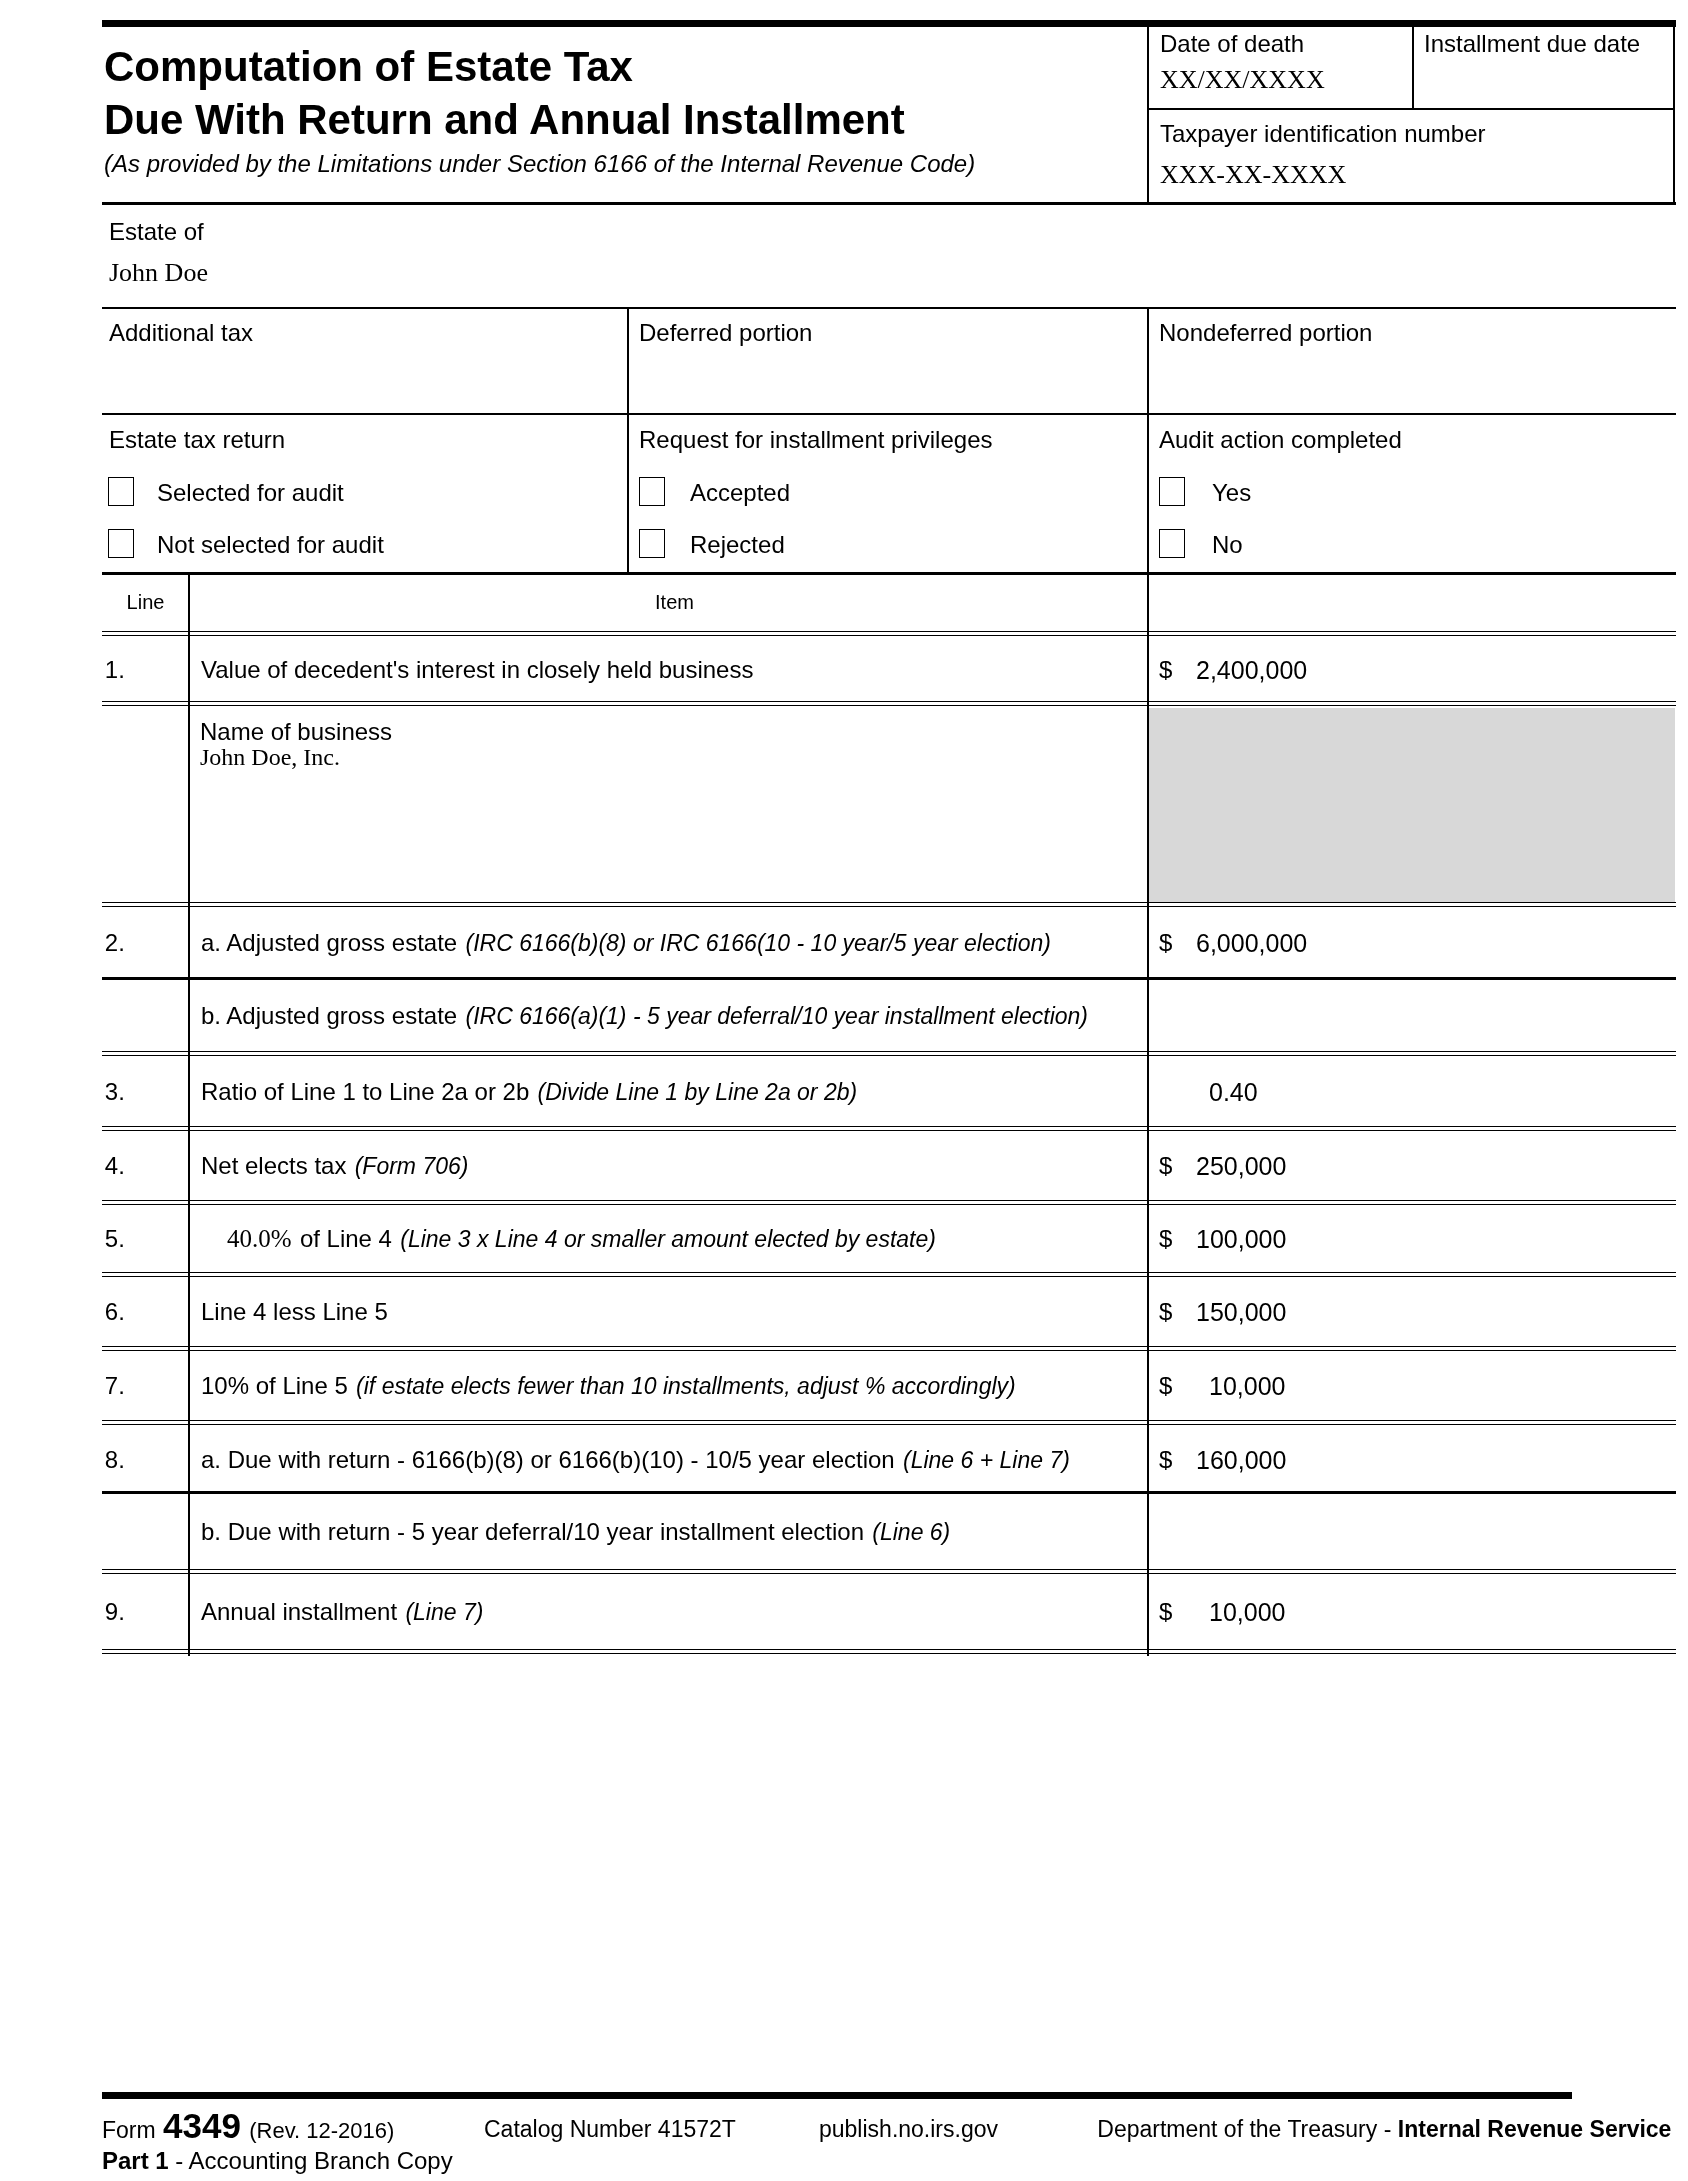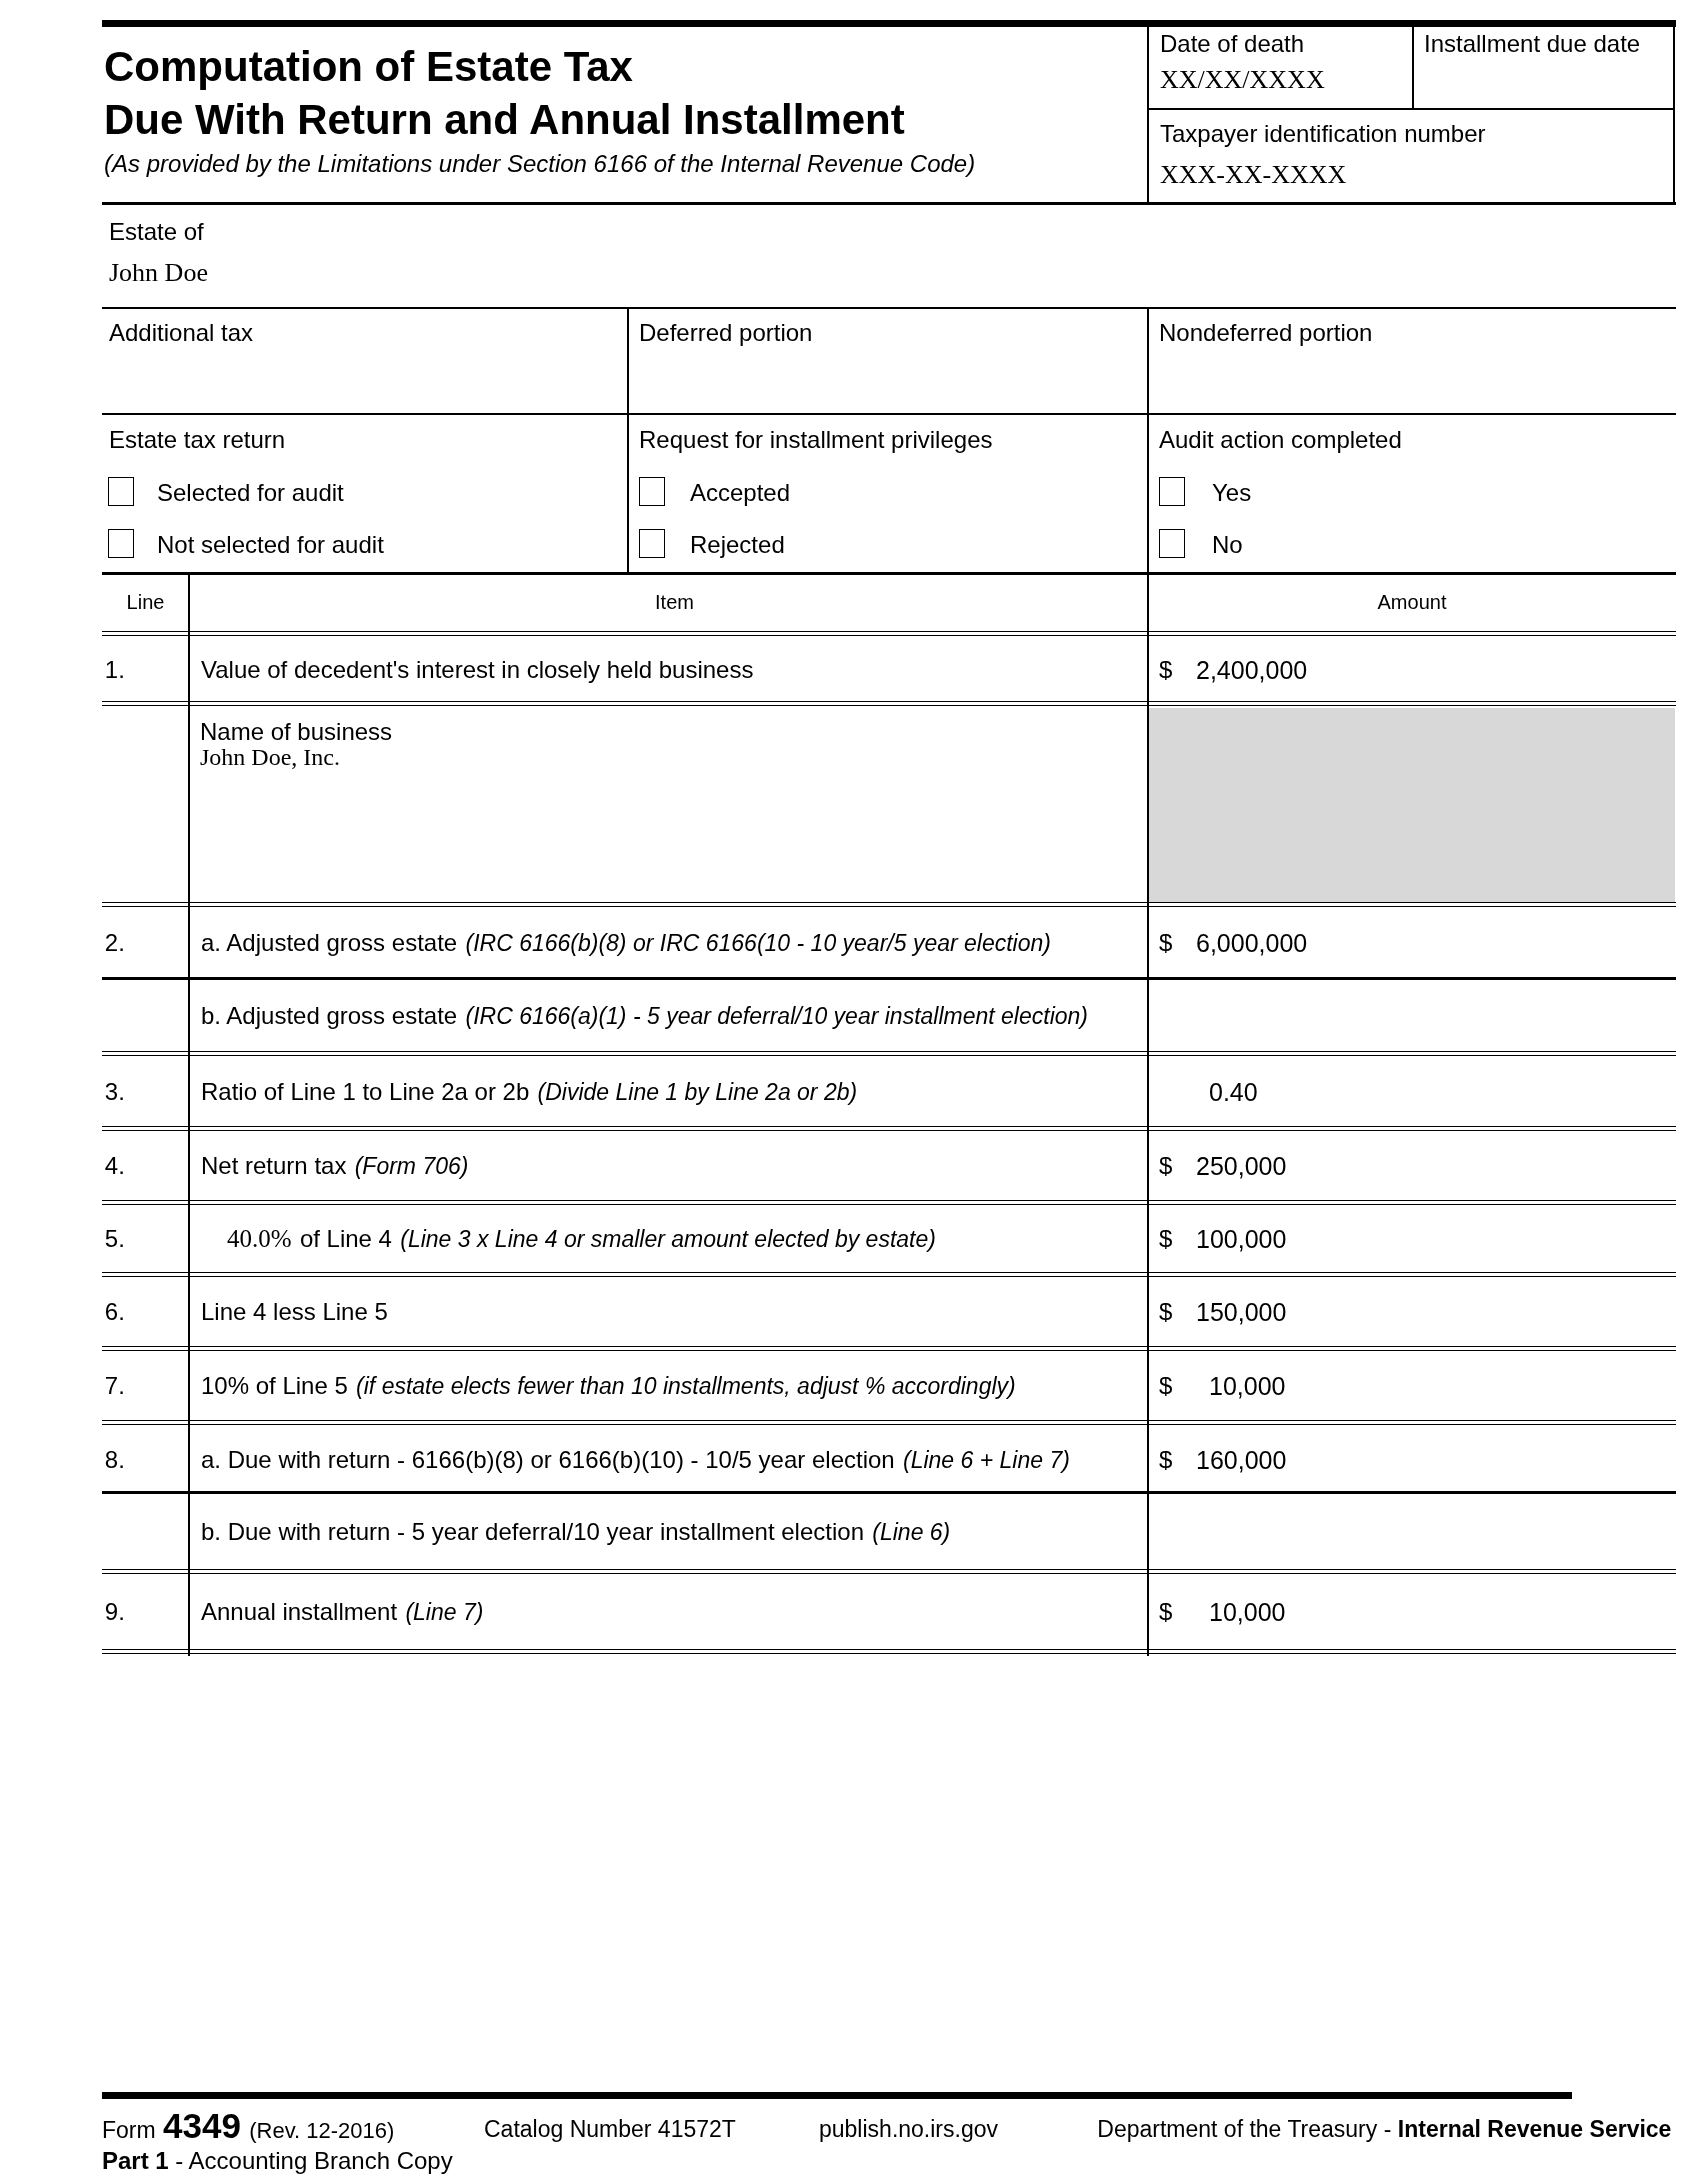--- a/index.html
+++ b/index.html
@@ -106,21 +106,20 @@
   <div class="hrd" style="left:102px; top:1200px; width:1574px;"></div>
   <div class="hrd" style="left:102px; top:1272px; width:1574px;"></div>
   <div class="hrd" style="left:102px; top:1346px; width:1574px;"></div>
   <div class="hrd" style="left:102px; top:1420px; width:1574px;"></div>
   <div class="hr3" style="left:102px; top:1491px; width:1574px;"></div>
   <div class="hrd" style="left:102px; top:1569px; width:1574px;"></div>
   <div class="hrd" style="left:102px; top:1649px; width:1574px;"></div>
 
   <div class="th" style="left:102px;  width:87px;">Line</div>
   <div class="th" style="left:190px;  width:957px;margin-left:6px;">Item</div>
-  <div class="th" style="left:1149px; width:526px;">Amount</div>
 
   <div class="row" style="top:638px; height:64px;">
     <span class="num">1.</span>
     <span class="item"><span>Value of decedent's interest in closely held business</span></span>
     <span class="dollar">$</span>
     <span class="amt">2,400,000</span>
   </div>
 
   <div class="gray-cell"></div>
   <div class="biz-lbl">Name of business</div>
@@ -142,21 +141,21 @@
 
   <div class="row" style="top:1058px; height:68px;">
     <span class="num">3.</span>
     <span class="item"><span>Ratio of Line 1 to Line 2a or 2b</span><span class="note">(Divide Line 1 by Line 2a or 2b)</span></span>
     <span class="dollar"></span>
     <span class="amt sm">0.40</span>
   </div>
 
   <div class="row" style="top:1132px; height:67px;">
     <span class="num">4.</span>
-    <span class="item"><span>Net return tax</span><span class="note">(Form 706)</span></span>
+    <span class="item"><span>Net elects tax</span><span class="note">(Form 706)</span></span>
     <span class="dollar">$</span>
     <span class="amt">250,000</span>
   </div>
 
   <div class="row" style="top:1206px; height:66px;">
     <span class="num">5.</span>
     <span class="item indent"><span class="pre">40.0%</span><span>of Line 4</span><span class="note">(Line 3 x Line 4 or smaller amount elected by estate)</span></span>
     <span class="dollar">$</span>
     <span class="amt">100,000</span>
   </div>

